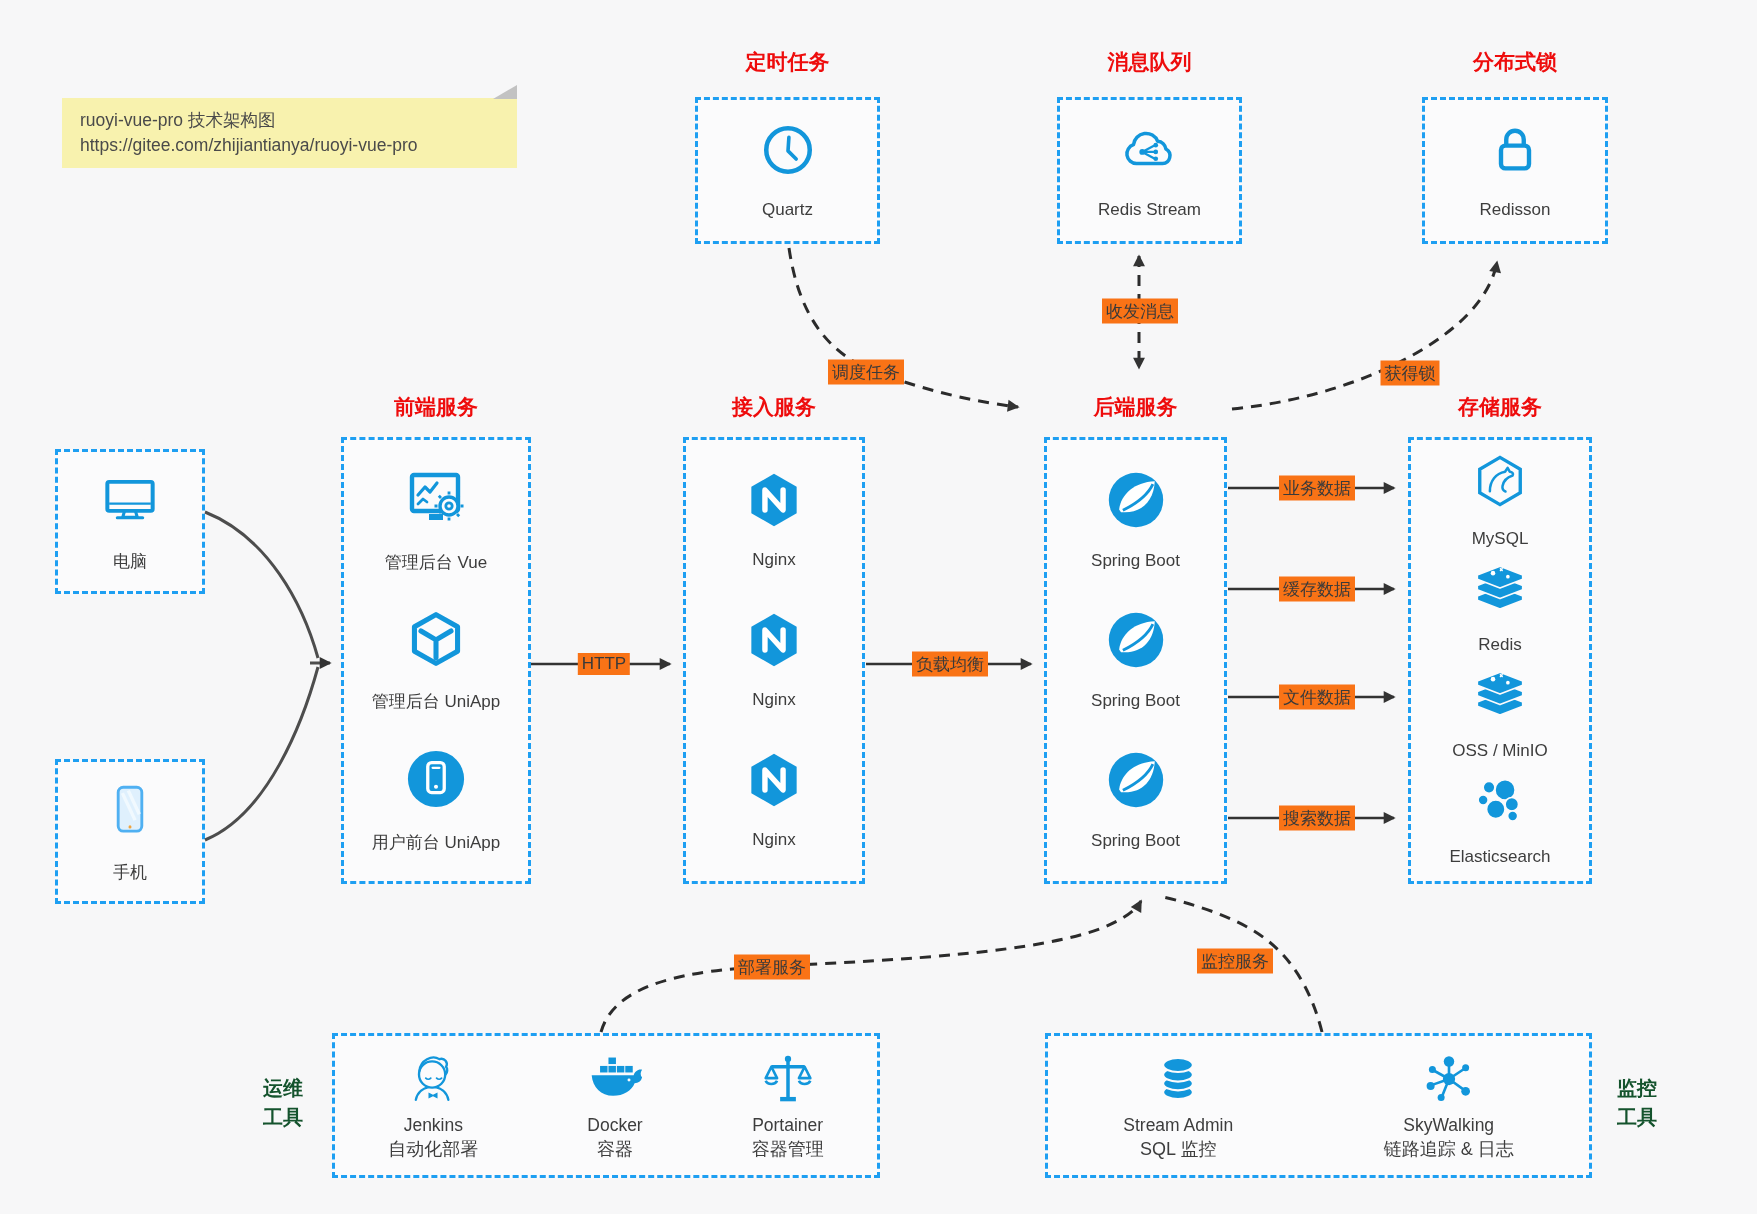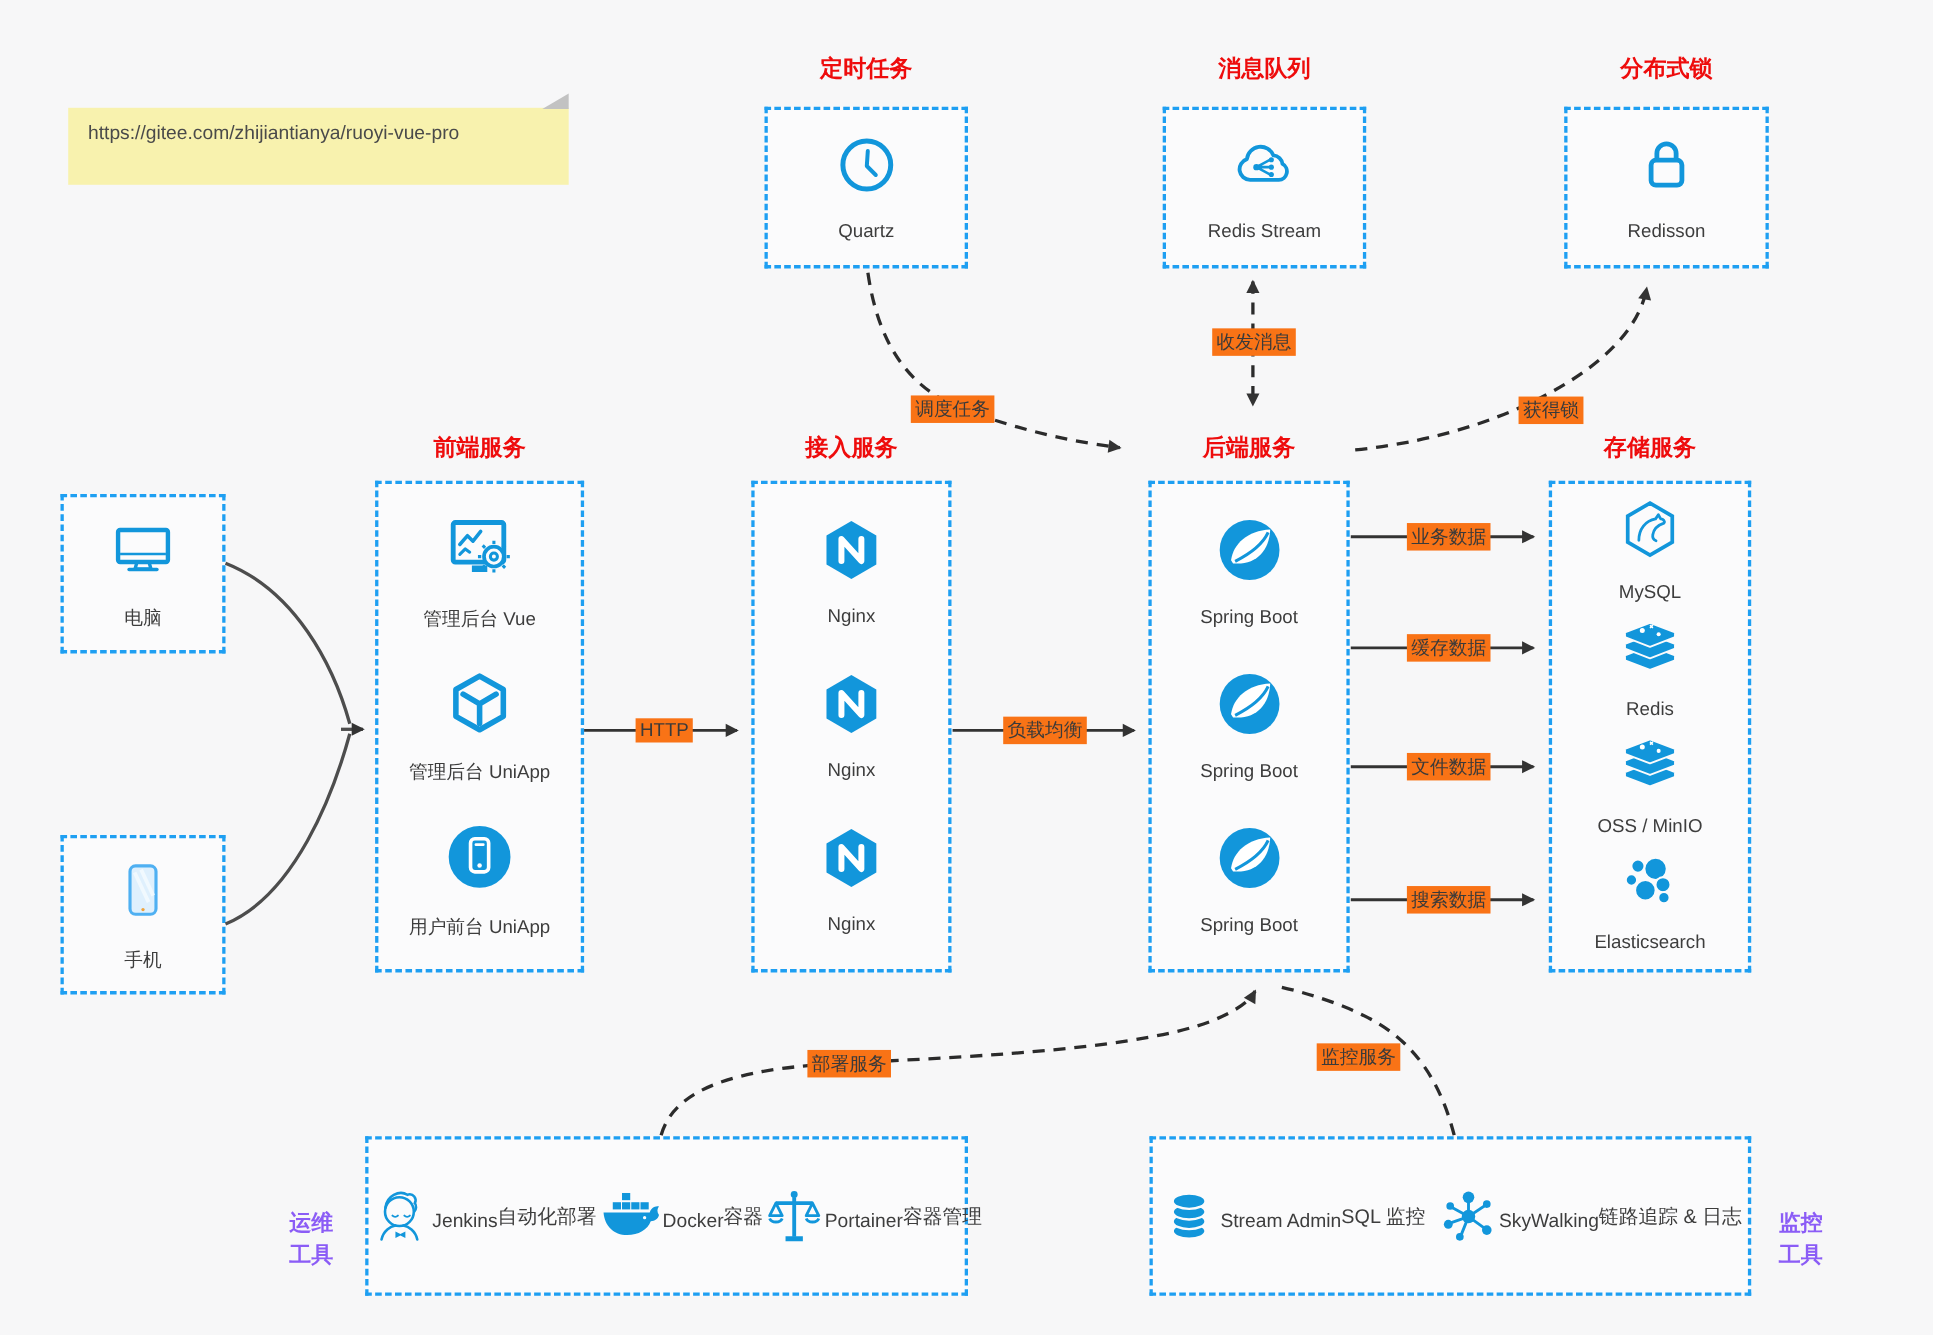--- a/index.html
+++ b/index.html
@@ -12,24 +12,24 @@
         padding:10px 18px;box-sizing:border-box;color:#4a4a4a;font-size:17.5px;line-height:25px;}
   .note-fold{position:absolute;right:0;top:-13px;width:0;height:0;
         border-bottom:14px solid #c2c2c2;border-left:24px solid transparent;}
   .dashed-box{position:absolute;border:3px dashed #1e9ff2;background:#fbfbfc;box-sizing:border-box;z-index:1;
         display:flex;flex-direction:column;align-items:center;justify-content:space-around;}
   .sec-title{position:absolute;z-index:2;color:#ee0c0c;font-weight:bold;font-size:21px;text-align:center;}
   .item{display:flex;flex-direction:column;align-items:center;}
   .item-label{margin-top:21px;color:#3d3d3d;font-size:17px;text-align:center;white-space:nowrap;}
   .icon{display:flex;align-items:center;justify-content:center;}
   .h-group{flex-direction:row;justify-content:space-around;align-items:center;}
-  .tool-item{display:flex;flex-direction:row;align-items:center;}
+  .tool-item{display:flex;flex-direction:column;align-items:center;}
   .tool-name{margin-top:6px;color:#3d3d3d;font-size:17.5px;text-align:center;line-height:24px;white-space:nowrap;}
   .tool-desc{color:#3d3d3d;font-size:18px;text-align:center;line-height:24px;white-space:nowrap;}
-  .side-title{position:absolute;z-index:2;color:#8b5cf6;font-weight:bold;font-size:20px;line-height:29px;text-align:center;width:62px;margin-top:24px;}
+  .side-title{position:absolute;z-index:2;color:#14532d;font-weight:bold;font-size:20px;line-height:29px;text-align:center;width:62px;}
   .edge-label{position:absolute;z-index:4;transform:translate(-50%,-50%);background:#f97316;color:#3a3a3a;
         font-size:17px;padding:1px 4px;white-space:nowrap;}
 </style>
 </head>
 <body>
 
 <div class="canvas">
 
   <svg class="edges" width="1757" height="1214" viewBox="0 0 1757 1214">
     <defs>
@@ -48,20 +48,21 @@
     <path class="solid" d="M1228 818 H1394" marker-end="url(#arw)"></path>
     <path class="dashed" d="M789 248 C798 310 824 352 875 372 C933 393 978 402 1018 407" marker-end="url(#arw)"></path>
     <path class="dashed" d="M1139 256 V368" marker-start="url(#arw)" marker-end="url(#arw)"></path>
     <path class="dashed" d="M1232 409 C1310 401 1377 378 1428 346 C1472 318 1492 289 1497 262" marker-end="url(#arw)"></path>
     <path class="dashed" d="M601 1032 C615 982 690 970 775 966 C905 960 1040 952 1102 928 C1126 918 1136 910 1141 901" marker-end="url(#arw)"></path>
     <path class="dashed" d="M1322 1032 C1310 985 1288 952 1254 931 C1228 915 1190 903 1163 897"></path>
   </svg>
 
   <div class="note">
     <div class="note-fold"></div>
+    <div>ruoyi-vue-pro 技术架构图</div>
     <div>https://gitee.com/zhijiantianya/ruoyi-vue-pro</div>
   </div>
 
   <div class="sec-title" style="left:695px;top:48px;width:185px">定时任务</div>
   <div class="sec-title" style="left:1057px;top:48px;width:185px">消息队列</div>
   <div class="sec-title" style="left:1422px;top:48px;width:186px">分布式锁</div>
 
   <div class="dashed-box" style="left:695px;top:97px;width:185px;height:147px">
     <div class="item">
       <span class="icon">

